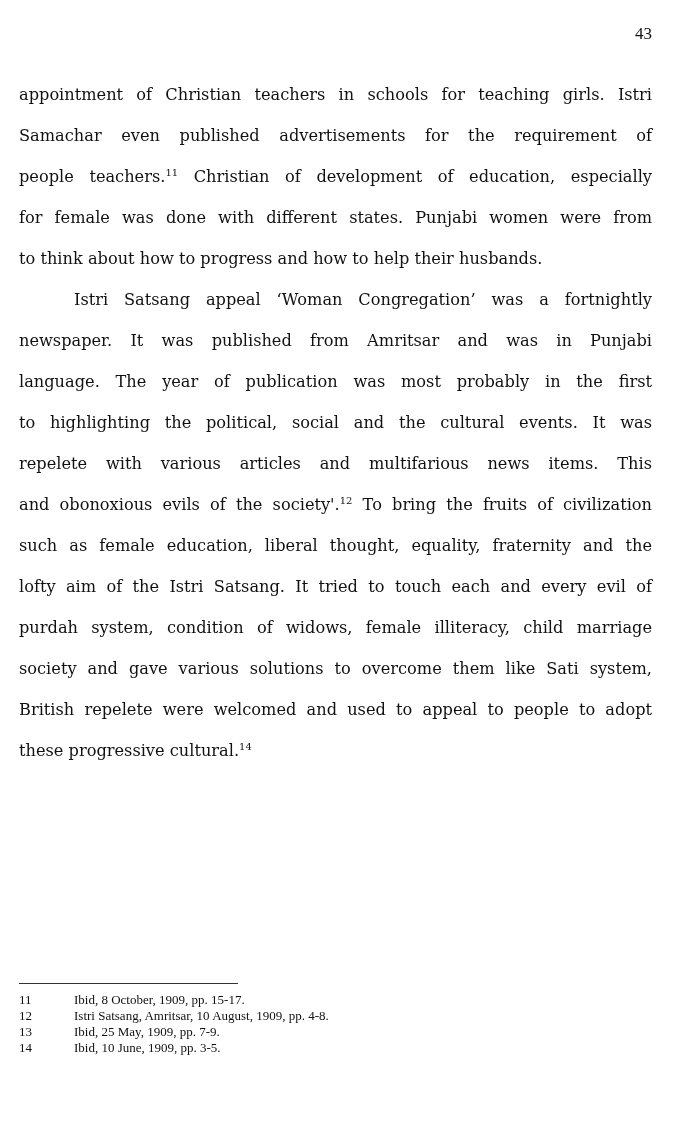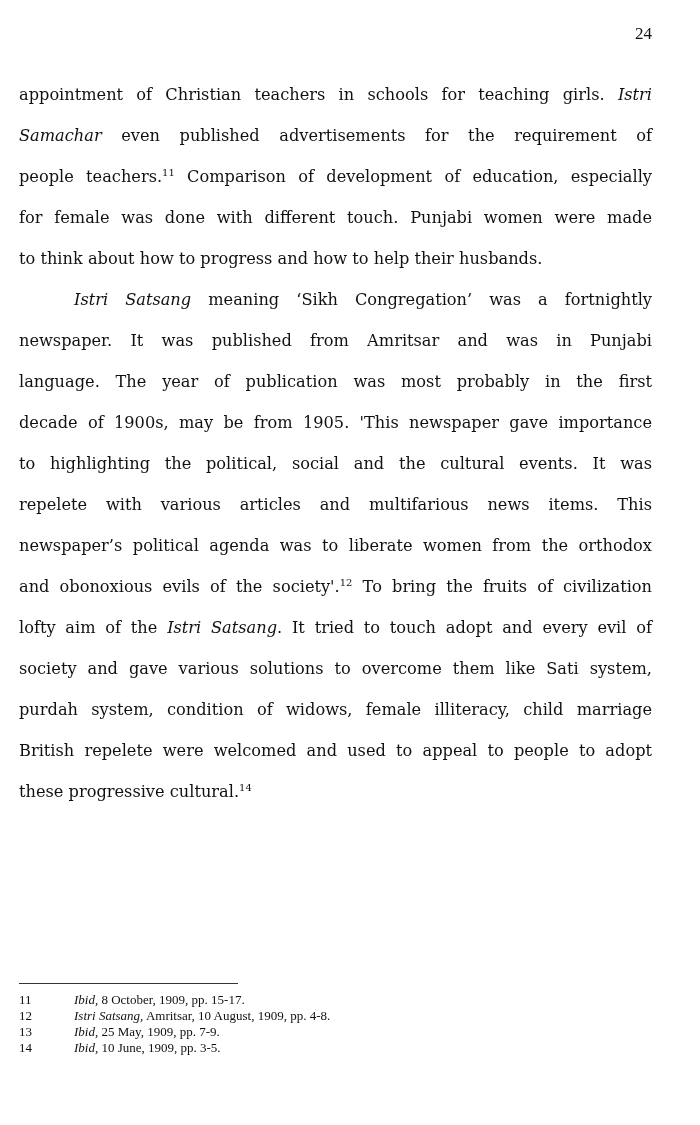--- a/index.html
+++ b/index.html
@@ -11,58 +11,57 @@
   .body-text {
     position: absolute; left: 19px; top: 80px; width: 633px;
     font-family: "DejaVu Serif", serif; font-size: 16.2px;
   }
   .line {
     height: 41px; line-height: 30px; white-space: nowrap;
     text-align: justify; text-align-last: justify;
   }
   .line.last { text-align-last: left; }
   .line.indent { padding-left: 55px; }
-  .it { font-style: italic; }
+  .it { }
   sup { font-size: 10px; vertical-align: 6px; line-height: 0; }
   .rule {
     position: absolute; left: 19px; top: 983px; width: 219px; height: 0;
     border-top: 1.5px solid #333;
   }
   .footnotes {
     position: absolute; left: 19px; top: 992px;
     font-family: "Liberation Serif", serif; font-size: 13px; line-height: 16px;
   }
   .fn { display: flex; }
   .fn-num { width: 55px; }
 </style>
 </head>
 <body>
 
-<div class="page-number">24</div>
+<div class="page-number">43</div>
 
 <div class="body-text" id="body-text">
     <div>
       <div class="line"><span>appointment of Christian teachers in schools for teaching girls. </span><span class="it">Istri</span></div>
       <div class="line"><span class="it">Samachar</span><span> even published advertisements for the requirement of</span></div>
-      <div class="line"><span>people teachers.</span><sup>11</sup><span> Comparison of development of education, especially</span></div>
-      <div class="line"><span>for female was done with different touch.  Punjabi women were made</span></div>
+      <div class="line"><span>people teachers.</span><sup>11</sup><span> Christian of development of education, especially</span></div>
+      <div class="line"><span>for female was done with different states.  Punjabi women were from</span></div>
       <div class="line last"><span>to think about how to progress and how to help their husbands.</span></div>
     </div>
     <div>
-      <div class="line indent"><span class="it">Istri Satsang</span><span> meaning ‘Sikh Congregation’ was a fortnightly</span></div>
+      <div class="line indent"><span class="it">Istri Satsang</span><span> appeal ‘Woman Congregation’ was a fortnightly</span></div>
       <div class="line"><span>newspaper.  It was published from Amritsar and was in Punjabi</span></div>
       <div class="line"><span>language.  The year of publication was most probably in the first</span></div>
-      <div class="line"><span>decade of 1900s, may be from 1905. 'This newspaper gave importance</span></div>
       <div class="line"><span>to highlighting the political, social and the cultural events.  It was</span></div>
       <div class="line"><span>repelete with various articles and multifarious news items.  This</span></div>
-      <div class="line"><span>newspaper’s political agenda was to liberate women from the orthodox</span></div>
       <div class="line"><span>and obonoxious evils of the society'.</span><sup>12</sup><span>  To bring the fruits of civilization</span></div>
-      <div class="line"><span>lofty aim of the </span><span class="it">Istri Satsang</span><span>.  It tried to touch adopt and every evil of</span></div>
+      <div class="line"><span>such as female education, liberal thought, equality, fraternity and the</span></div>
+      <div class="line"><span>lofty aim of the </span><span class="it">Istri Satsang</span><span>.  It tried to touch each and every evil of</span></div>
+      <div class="line"><span>purdah system, condition of widows, female illiteracy, child marriage</span></div>
       <div class="line"><span>society and gave various solutions to overcome them like Sati system,</span></div>
-      <div class="line"><span>purdah system, condition of widows, female illiteracy, child marriage</span></div>
       <div class="line"><span>British repelete were welcomed and used to appeal to people to adopt</span></div>
       <div class="line last"><span>these progressive cultural.</span><sup>14</sup></div>
     </div>
   </div>
 
 <div class="rule"></div>
 
 <div class="footnotes" id="footnotes">
     <div class="fn">
       <span class="fn-num">11</span>

